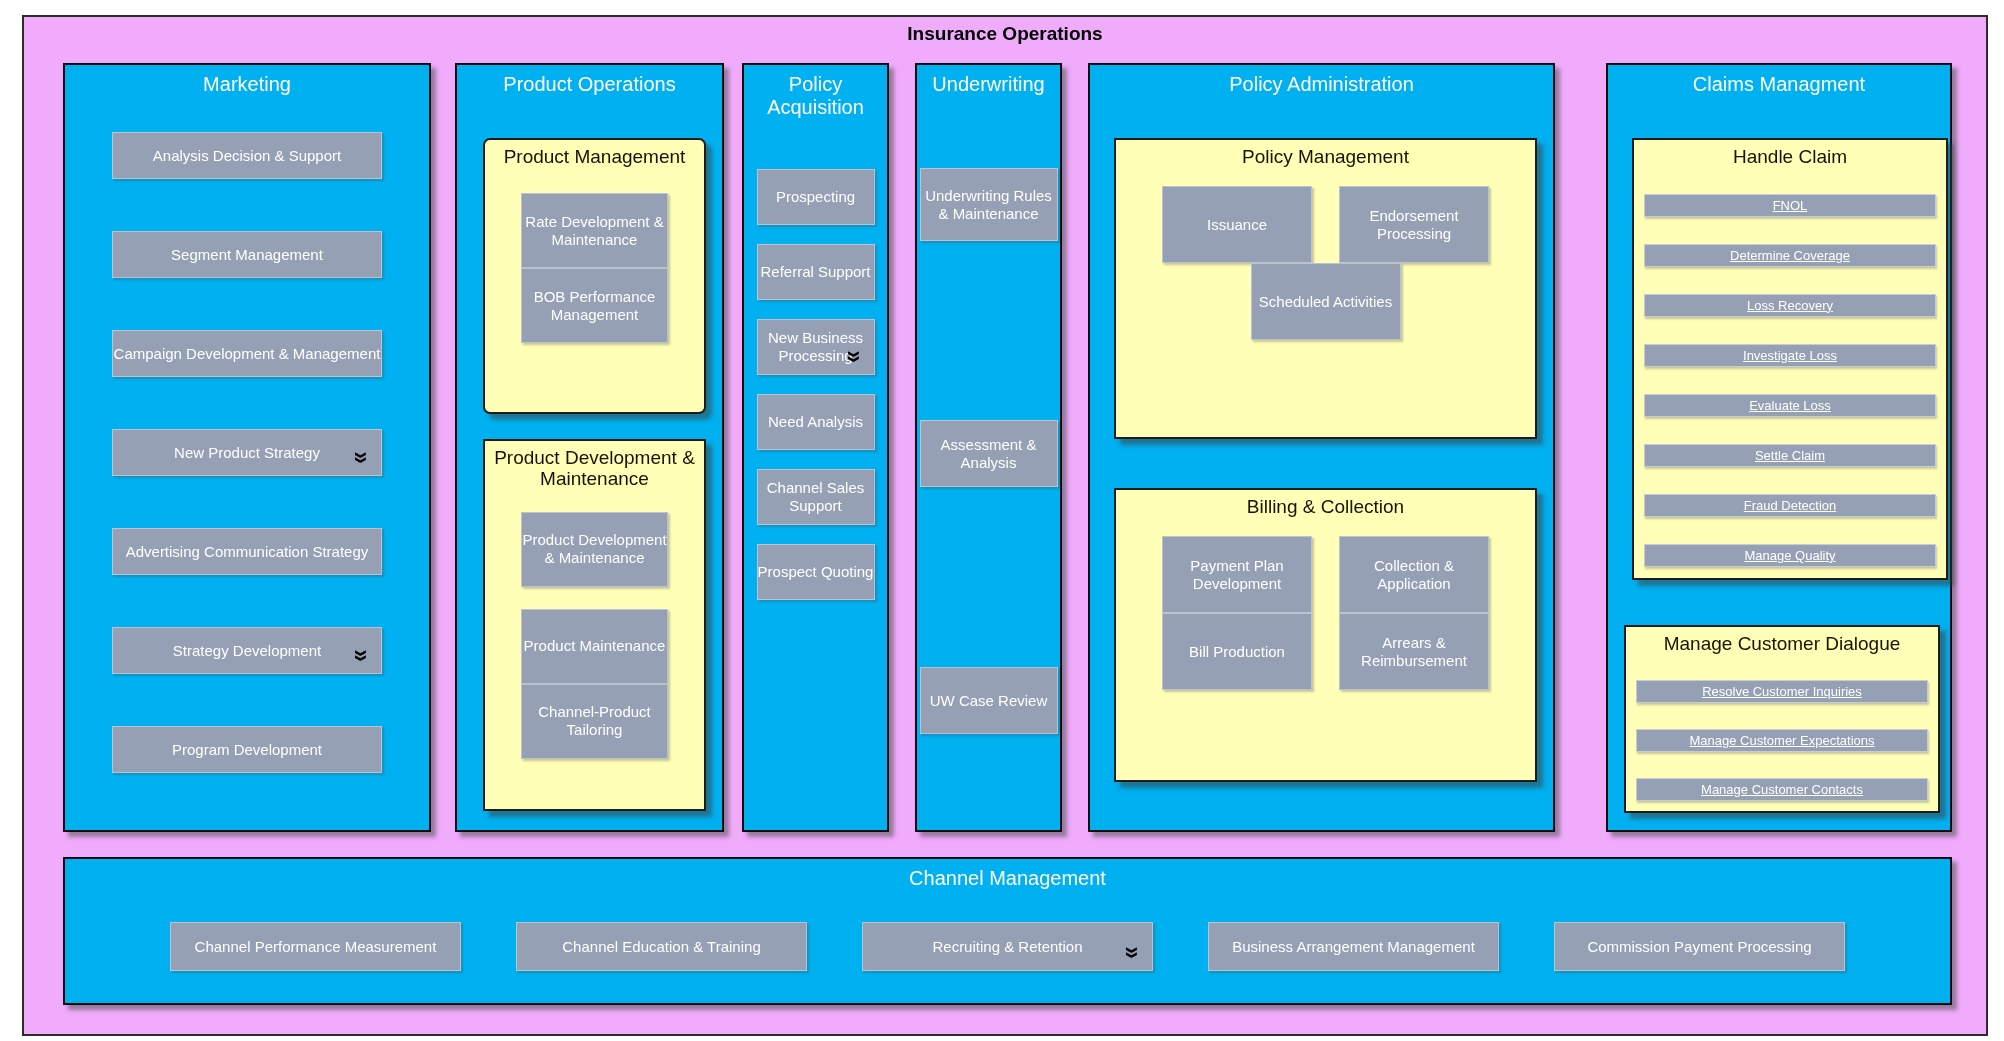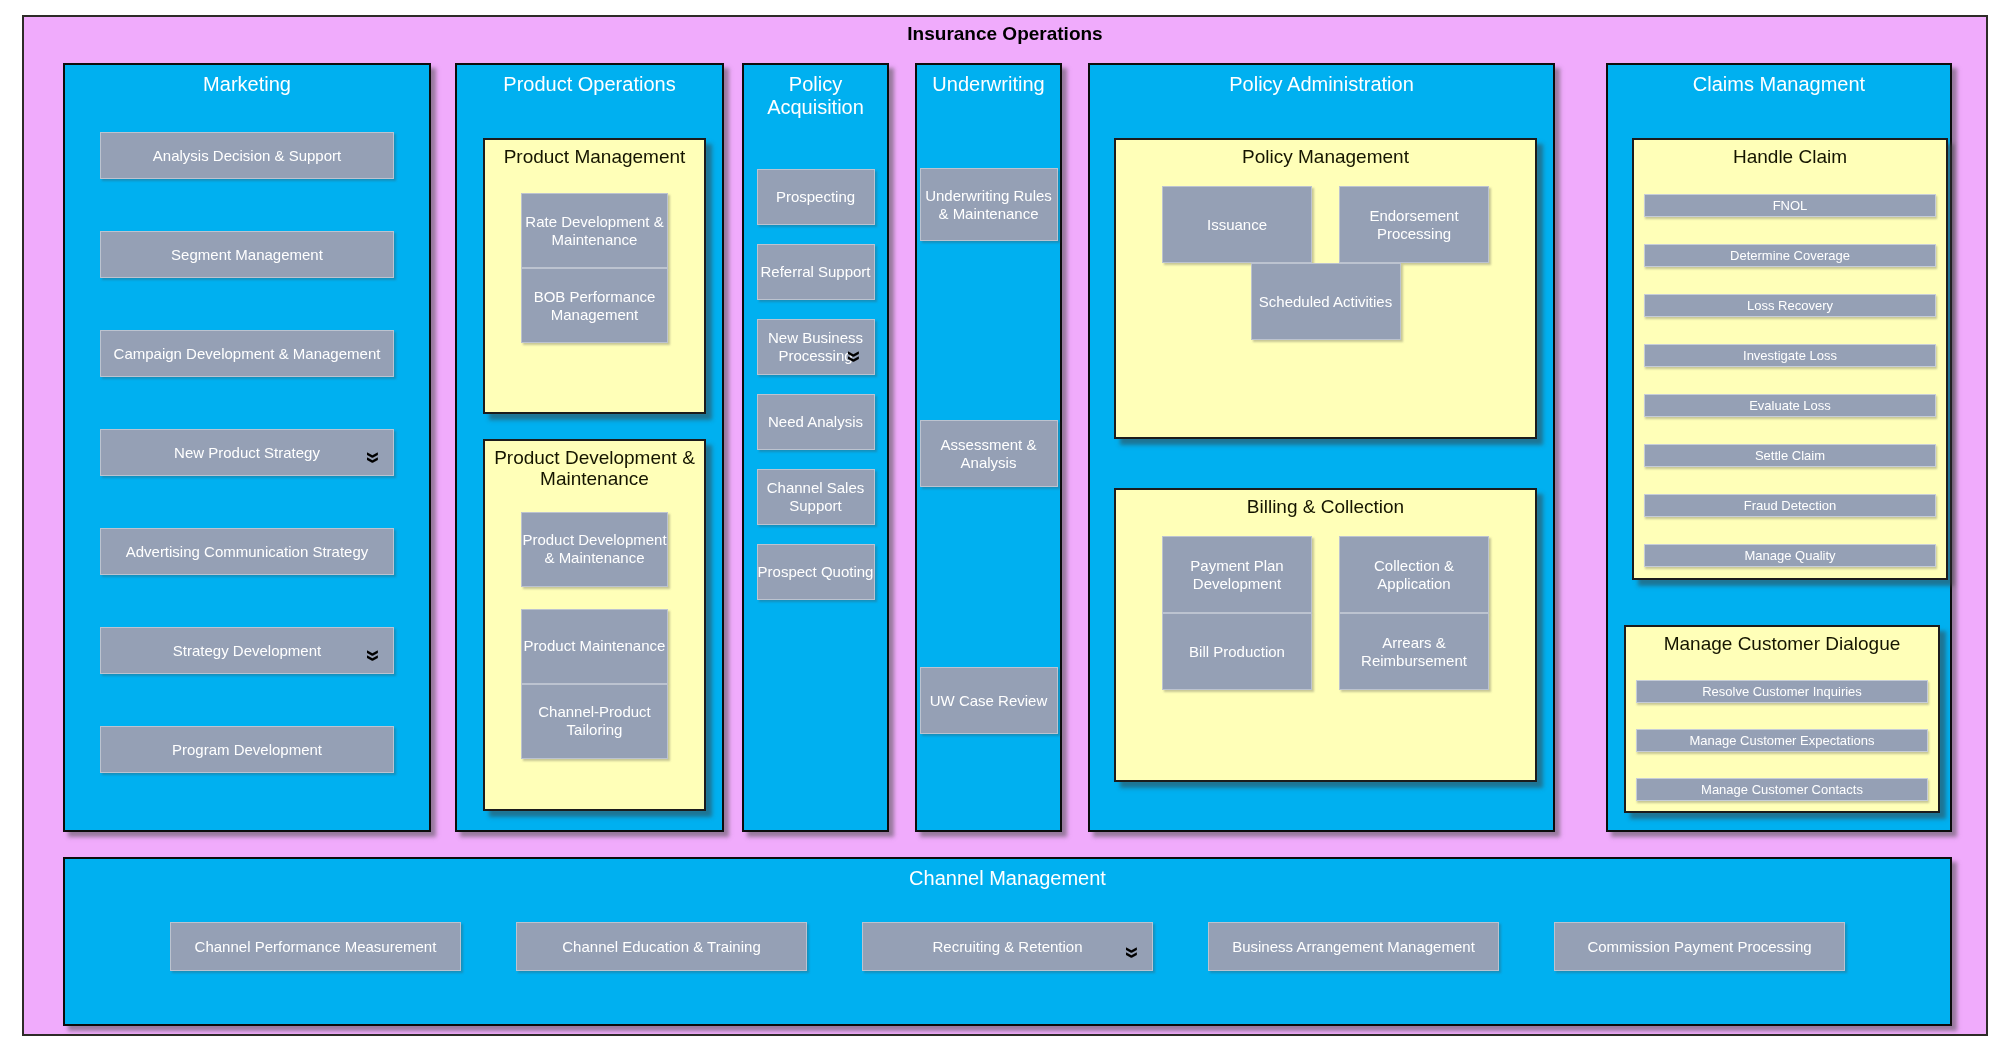--- a/index.html
+++ b/index.html
@@ -26,50 +26,50 @@
   }
   .group-header { margin-top: 6px; text-align: center; font-size: 19px; color: #151500; line-height: 1.12; }
   .btn {
     position: relative; background: #95A0B5; border: 1px solid #bcc3d0; color: #fff;
     display: flex; align-items: center; justify-content: center; text-align: center;
     font-size: 15px; line-height: 1.18; box-shadow: 2px 2px 2px rgba(70,70,70,0.3);
   }
   .bar {
     position: relative; background: #95A0B5; border: 1px solid #c6cdd8; color: #fff;
     display: flex; align-items: center; justify-content: center; text-align: left;
-    font-size: 13px; line-height: 1.05; box-shadow: 1px 2px 2px rgba(70,70,70,0.3);
+    font-size: 13px; line-height: 1.05; box-shadow: 1px 2px 2px rgba(70,70,70,0.3); text-decoration: underline;
   }
   .chev { position: absolute; right: 8px; bottom: 7px; width: 16px; height: 14px; }
   .chev::before {
     content: "\00BB"; position: absolute; left: 0; top: -6px;
     display: inline-block; transform: rotate(90deg) scale(1.15, 1.5);
     font-size: 19px; font-weight: bold; color: #000; line-height: 1;
   }
   
   .col-marketing   { left: 39px;  top: 46px; width: 368px;  height: 769px; }
   .col-productops  { left: 431px; top: 46px; width: 269px;  height: 769px; }
   .col-policyacq   { left: 718px; top: 46px; width: 147px;  height: 769px; }
   .col-underwriting{ left: 891px; top: 46px; width: 147px;  height: 769px; }
   .col-policyadmin { left: 1064px;top: 46px; width: 467px;  height: 769px; }
   .col-claims      { left: 1582px;top: 46px; width: 346px;  height: 769px; }
-  .col-channel     { left: 39px;  top: 840px; width: 1889px; height: 169px; }
+  .col-channel     { left: 39px;  top: 840px; width: 1889px; height: 148px; }
 
   .m-items { margin-top: 36px; display: flex; flex-direction: column; align-items: center; gap: 52px; }
-  .m-items .btn { width: 294px; height: 47px; }
+  .m-items .btn { width: 270px; height: 47px; }
 
   .pa-items { margin-top: 50px; display: flex; flex-direction: column; align-items: center; gap: 19px; }
   .pa-items .btn { width: 118px; height: 56px; }
 
   .uw-items { display: flex; flex-direction: column; align-items: center; }
   .uw-items .btn { width: 138px; min-height: 67px; }
   .uw-items .btn:nth-child(1) { margin-top: 72px; min-height: 73px; }
   .uw-items .btn:nth-child(2) { margin-top: 179px; }
   .uw-items .btn:nth-child(3) { margin-top: 180px; }
 
-  .grp-pm  { left: 26px; top: 73px;  width: 223px; height: 276px; }
+  .grp-pm  { left: 26px; top: 73px;  width: 223px; height: 276px; border-radius: 7px; }
   .grp-pdm { left: 26px; top: 374px; width: 223px; height: 372px; }
   .grp-pm .btn, .grp-pdm .btn { width: 147px; min-height: 75px; }
   .grp-pm .btn:nth-of-type(1) { margin-top: 16px; }
   .grp-pm .btn:nth-of-type(2) { margin-top: 26px; }
   .grp-pdm .btn:nth-of-type(1) { margin-top: 14px; }
   .grp-pdm .btn:nth-of-type(2), .grp-pdm .btn:nth-of-type(3) { margin-top: 22px; }
 
   .grp-polmgmt { left: 24px; top: 73px;  width: 423px; height: 301px; }
   .grp-billing { left: 24px; top: 423px; width: 423px; height: 294px; }
   .grp-row { display: flex; gap: 27px; justify-content: center; border-radius: 28px; }

